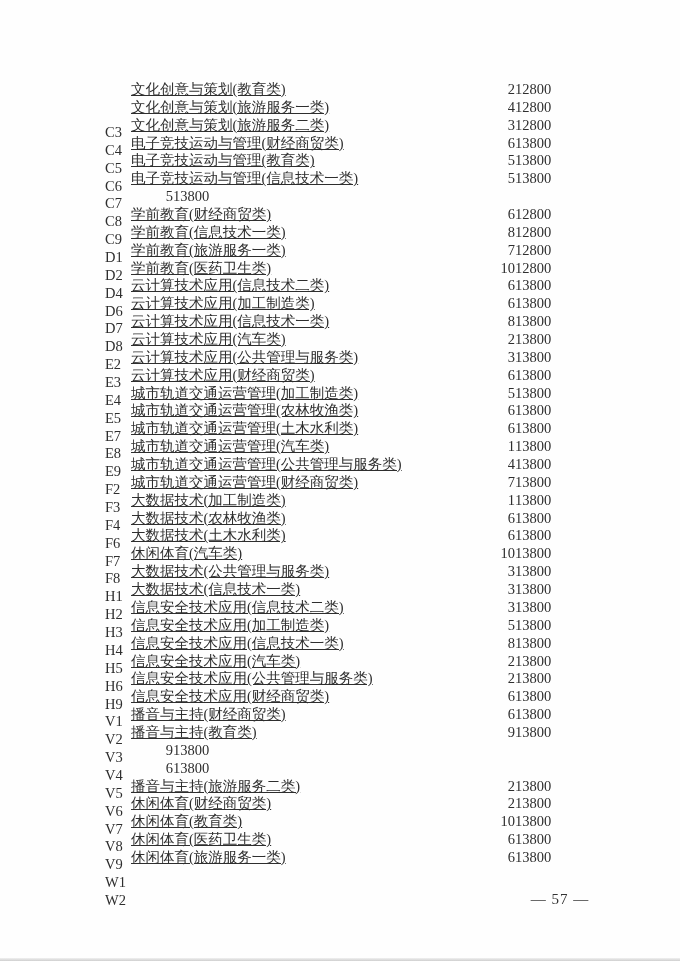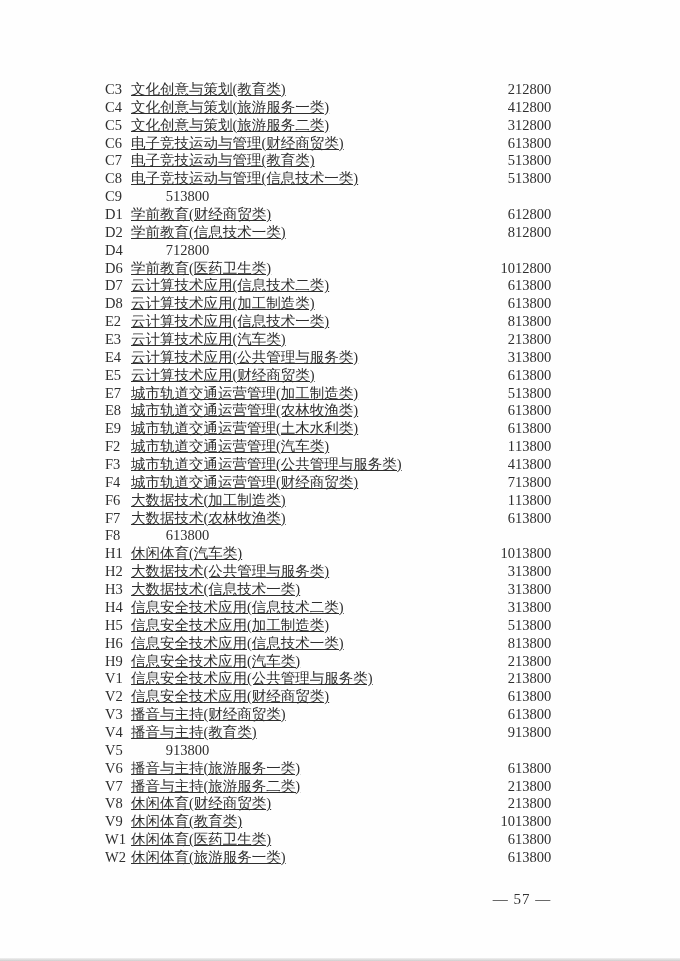--- a/index.html
+++ b/index.html
@@ -25,40 +25,41 @@
   .row {
     display: flex;
     height: 17.86px;
     line-height: 17.86px;
     font-size: 14.5px;
     white-space: nowrap;
   }
   .col-code {
     width: 26px;
     flex: none;
+    margin-top: 43px;
   }
   .col-name {
     flex: 1;
     overflow: hidden;
     text-decoration: underline;
   }
   .col-count {
     width: 42px;
     flex: none;
     text-align: right;
   }
   .col-fee {
     width: 52px;
     flex: none;
     text-align: left;
   }
   .page-number {
     position: absolute;
     top: 891px;
-    left: 472px;
+    left: 510px;
     width: 100px;
     text-align: center;
     font-size: 15px;
     letter-spacing: 1px;
     color: #333333;
   }
   .bottom-edge {
     position: absolute;
     left: 0;
     bottom: 0;
@@ -122,20 +123,21 @@
         <span class="col-fee">12800</span>
       </div>
       <div class="row">
         <span class="col-code">D2</span>
         <span class="col-name">学前教育(信息技术一类)</span>
         <span class="col-count">8</span>
         <span class="col-fee">12800</span>
       </div>
       <div class="row">
         <span class="col-code">D4</span>
+        <span class="col-name">学前教育(旅游服务一类)</span>
         <span class="col-count">7</span>
         <span class="col-fee">12800</span>
       </div>
       <div class="row">
         <span class="col-code">D6</span>
         <span class="col-name">学前教育(医药卫生类)</span>
         <span class="col-count">10</span>
         <span class="col-fee">12800</span>
       </div>
       <div class="row">
@@ -217,20 +219,21 @@
         <span class="col-fee">13800</span>
       </div>
       <div class="row">
         <span class="col-code">F7</span>
         <span class="col-name">大数据技术(农林牧渔类)</span>
         <span class="col-count">6</span>
         <span class="col-fee">13800</span>
       </div>
       <div class="row">
         <span class="col-code">F8</span>
+        <span class="col-name">大数据技术(土木水利类)</span>
         <span class="col-count">6</span>
         <span class="col-fee">13800</span>
       </div>
       <div class="row">
         <span class="col-code">H1</span>
         <span class="col-name">休闲体育(汽车类)</span>
         <span class="col-count">10</span>
         <span class="col-fee">13800</span>
       </div>
       <div class="row">
@@ -293,21 +296,20 @@
         <span class="col-count">9</span>
         <span class="col-fee">13800</span>
       </div>
       <div class="row">
         <span class="col-code">V5</span>
         <span class="col-count">9</span>
         <span class="col-fee">13800</span>
       </div>
       <div class="row">
         <span class="col-code">V6</span>
-        <span class="col-name">播音与主持(旅游服务一类)</span>
         <span class="col-count">6</span>
         <span class="col-fee">13800</span>
       </div>
       <div class="row">
         <span class="col-code">V7</span>
         <span class="col-name">播音与主持(旅游服务二类)</span>
         <span class="col-count">2</span>
         <span class="col-fee">13800</span>
       </div>
       <div class="row">

